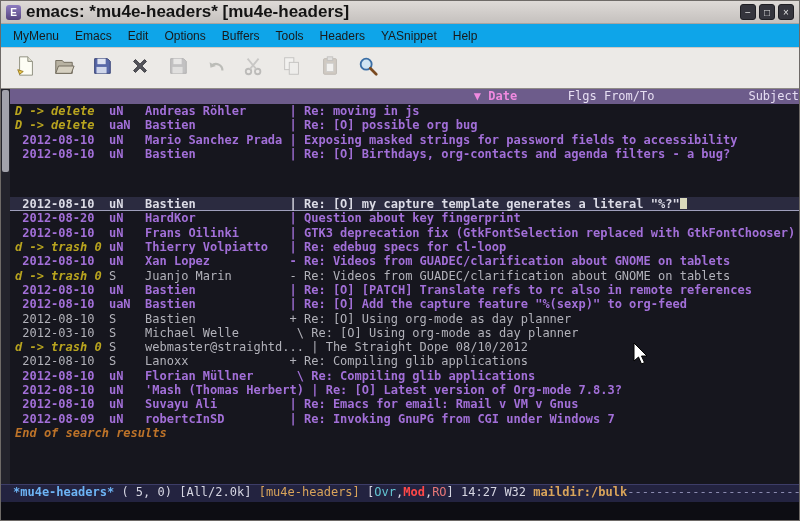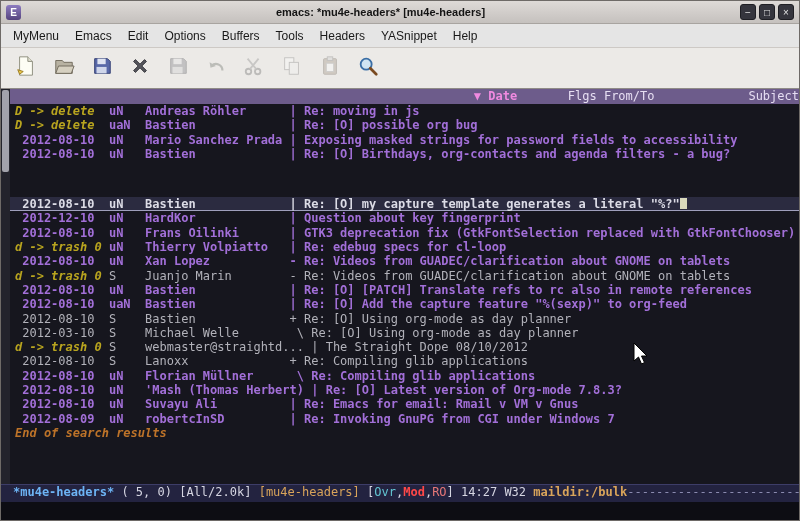--- a/index.html
+++ b/index.html
@@ -7,27 +7,27 @@
     position:relative;width:800px;height:521px;box-sizing:border-box;
     border:1px solid #6e6a67;display:flex;flex-direction:column;
     font-family:"Liberation Sans",sans-serif;background:var(--background,#16161e);
     overflow:hidden;
   }
   
   .titlebar{height:22px;flex:0 0 22px;background:linear-gradient(#dedad7,#c5c1be);
     display:flex;align-items:center;padding:0 5px;gap:5px;border-bottom:1px solid #a8a4a0;}
   .app-icon{width:15px;height:15px;border-radius:3px;background:linear-gradient(#8d7cc0,#55437e);
     color:#fff;font-size:10px;font-weight:bold;line-height:15px;text-align:center;}
-  .title-text{flex:1;text-align:center;font-size:11px;font-weight:bold;color:#141414;
+  .title-text{flex:1;text-align:left;font-size:17px;font-weight:bold;color:#141414;
     white-space:nowrap;overflow:hidden;}
   .win-buttons{display:flex;gap:3px;}
   .win-btn{width:16px;height:16px;background:#35353d;border:1px solid #1f1f24;border-radius:3px;
     color:#e3e3e3;font-size:10px;line-height:15px;text-align:center;box-sizing:border-box;}
   
-  .menubar{height:23px;flex:0 0 23px;background:#e5e5e5;display:flex;align-items:center;
+  .menubar{height:23px;flex:0 0 23px;background:#0ea5e9;display:flex;align-items:center;
     padding:0 4px;border-bottom:1px solid #cdc9c5;}
   .menu-item{font-size:12px;color:#191919;padding:3px 8px;white-space:nowrap;}
   
   .toolbar{height:40px;flex:0 0 40px;background:#eceae7;display:flex;align-items:center;
     gap:13px;padding:0 12px;border-bottom:1px solid #8f8b87;}
   .tb-btn{width:25px;height:25px;display:flex;align-items:center;justify-content:center;}
   .tb-btn.disabled{opacity:.35;filter:grayscale(70%);}
   
   .content{flex:1;display:flex;flex-direction:column;background:var(--background,#16161e);min-height:0;}
   .main{flex:1;display:flex;min-height:0;}
@@ -165,21 +165,21 @@
         <div class="sb-thumb"></div>
       </div>
       <div class="pane">
         <div class="header-line" id="header-line"><span class="h-sort">▼ Date</span><span class="h-hdr">       </span><span class="h-hdr">Flgs </span><span class="h-hdr">From/To             </span><span class="h-hdr">Subject</span></div>
         <div class="rows" id="rows">
             <div class="row"><span class="seg-mk">D -&gt; delete  </span><span class="seg-un">uN   Andreas Röhler      | Re: moving in js</span></div>
             <div class="row"><span class="seg-mk">D -&gt; delete  </span><span class="seg-un">uaN  Bastien             | Re: [O] possible org bug</span></div>
             <div class="row"><span class="seg-un"> 2012-08-10  uN   Mario Sanchez Prada | Exposing masked strings for password fields to accessibility</span></div>
             <div class="row"><span class="seg-un"> 2012-08-10  uN   Bastien             | Re: [O] Birthdays, org-contacts and agenda filters - a bug?</span></div>
             <div class="row current"><span class="seg-cur"> 2012-08-10  uN   Bastien             | Re: [O] my capture template generates a literal "%?"</span><span class="block-cursor"></span></div>
-            <div class="row"><span class="seg-un"> 2012-12-10  uN   HardKor             | Question about key fingerprint</span></div>
+            <div class="row"><span class="seg-un"> 2012-08-20  uN   HardKor             | Question about key fingerprint</span></div>
             <div class="row"><span class="seg-un"> 2012-08-10  uN   Frans Oilinki       | GTK3 deprecation fix (GtkFontSelection replaced with GtkFontChooser)</span></div>
             <div class="row"><span class="seg-mk">d -&gt; trash 0 </span><span class="seg-un">uN   Thierry Volpiatto   | Re: edebug specs for cl-loop</span></div>
             <div class="row"><span class="seg-un"> 2012-08-10  uN   Xan Lopez           - Re: Videos from GUADEC/clarification about GNOME on tablets</span></div>
             <div class="row"><span class="seg-mk">d -&gt; trash 0 </span><span class="seg-rd">S    Juanjo Marin        - Re: Videos from GUADEC/clarification about GNOME on tablets</span></div>
             <div class="row"><span class="seg-un"> 2012-08-10  uN   Bastien             | Re: [O] [PATCH] Translate refs to rc also in remote references</span></div>
             <div class="row"><span class="seg-un"> 2012-08-10  uaN  Bastien             | Re: [O] Add the capture feature "%(sexp)" to org-feed</span></div>
             <div class="row"><span class="seg-rd"> 2012-08-10  S    Bastien             + Re: [O] Using org-mode as day planner</span></div>
             <div class="row"><span class="seg-rd"> 2012-03-10  S    Michael Welle        \ Re: [O] Using org-mode as day planner</span></div>
             <div class="row"><span class="seg-mk">d -&gt; trash 0 </span><span class="seg-rd">S    webmaster@straightd... | The Straight Dope 08/10/2012</span></div>
             <div class="row"><span class="seg-rd"> 2012-08-10  S    Lanoxx              + Re: Compiling glib applications</span></div>

